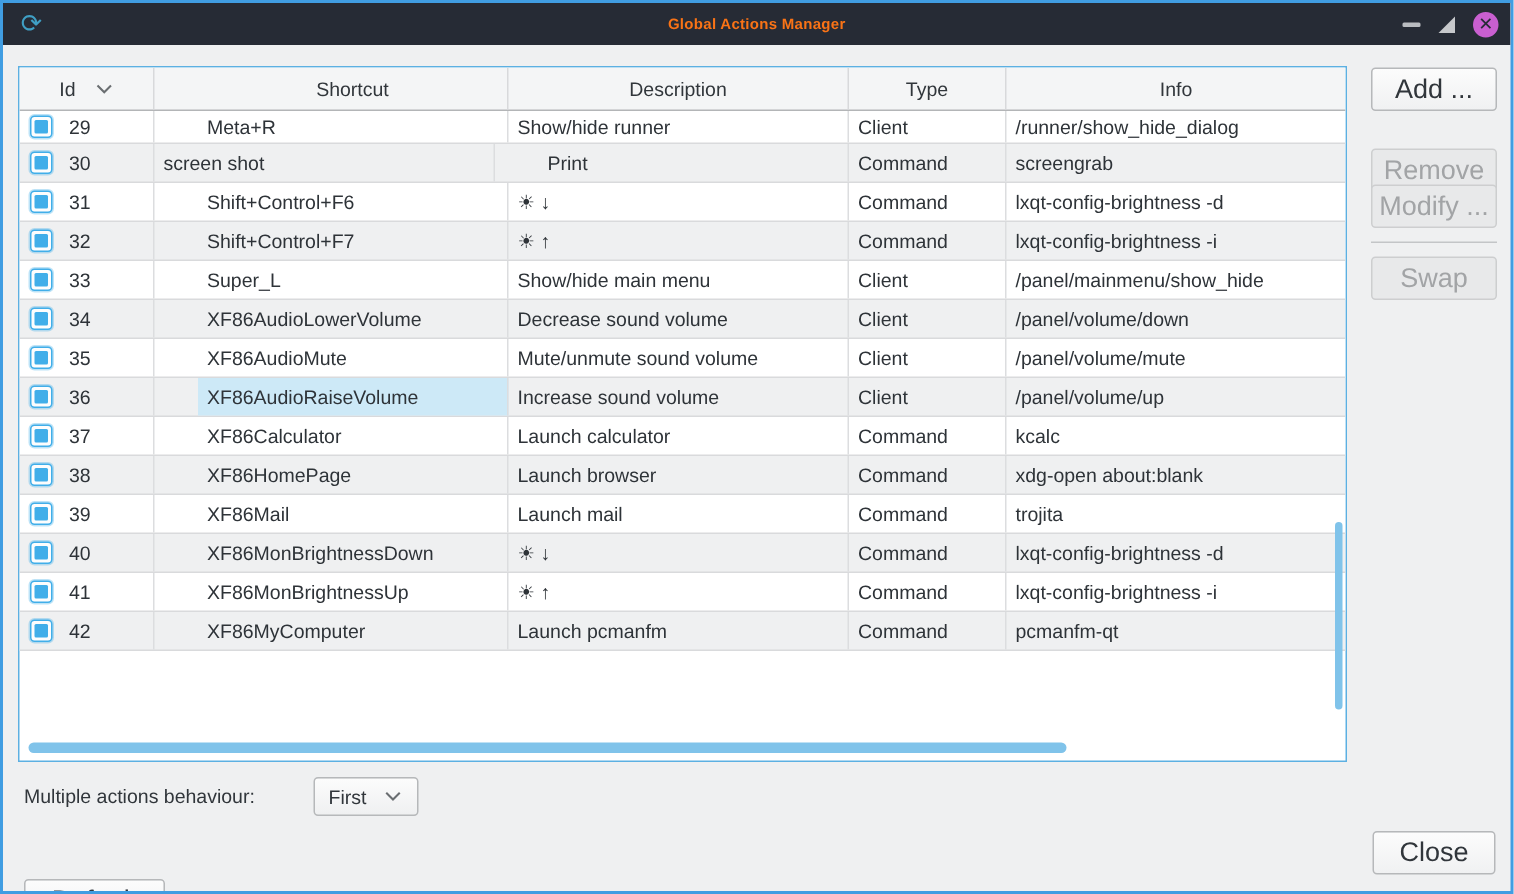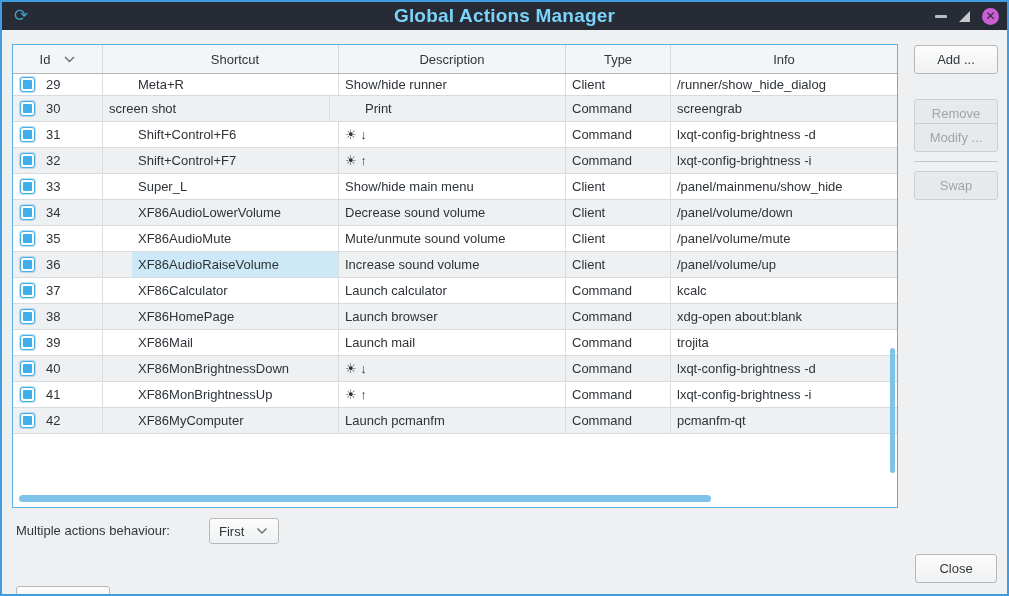--- a/index.html
+++ b/index.html
@@ -14,21 +14,21 @@
   
   .titlebar {
     position:absolute; left:0; top:0; right:0; height:28px;
     background:#262b35; display:flex; align-items:center;
   }
   .titlebar .app-icon {
     position:absolute; left:9px; top:4px; width:20px; height:20px;
     color:#3f9fc4; font-size:17px; line-height:20px; text-align:center;
   }
   .titlebar .title {
-    width:100%; text-align:center; color:#7dd3fc; font-weight:bold; font-size:19px;
+    width:100%; text-align:center; color:#f97316; font-weight:bold; font-size:10px;
     letter-spacing:.2px;
   }
   .tb-controls { position:absolute; right:8px; top:0; height:28px; display:flex; align-items:center; gap:12px; }
   .tb-min { width:12px; height:3px; background:#b9bcc0; border-radius:1px; }
   .tb-max { width:0; height:0; border-left:11px solid transparent; border-bottom:11px solid #c6c8cb; }
   .tb-close {
     width:17px; height:17px; border-radius:50%; background:#c95fd0;
     color:#262b35; font-size:12px; font-weight:bold; line-height:17px; text-align:center;
   }
 
@@ -75,21 +75,21 @@
   }
   .hscroll {
     position:absolute; left:6px; top:450px; width:692px; height:7px;
     background:#80c3ea; border-radius:3.5px;
   }
 
   
   .btn {
     position:absolute; width:84px; height:29px; border-radius:3px;
     border:1px solid #b6b8ba; background:linear-gradient(#fcfcfc,#f0f1f2);
-    font-size:13px; color:#31363b; text-align:center; line-height:27px;
+    font-size:18px; color:#31363b; text-align:center; line-height:27px;
   }
   .btn.disabled { background:#e8e9ea; border-color:#cdcecf; color:#a2a4a6; }
   .btn-add    { left:912px; top:43px;  }
   .btn-remove { left:912px; top:82px;margin-top:15px;  }
   .btn-modify { left:912px; top:121px; }
   .btn-swap   { left:912px; top:169px; }
   .side-sep { position:absolute; left:912px; top:159px; width:84px; height:1px; background:#c3c5c7; }
 
   
   .behaviour-label { position:absolute; left:14px; top:521px; }

